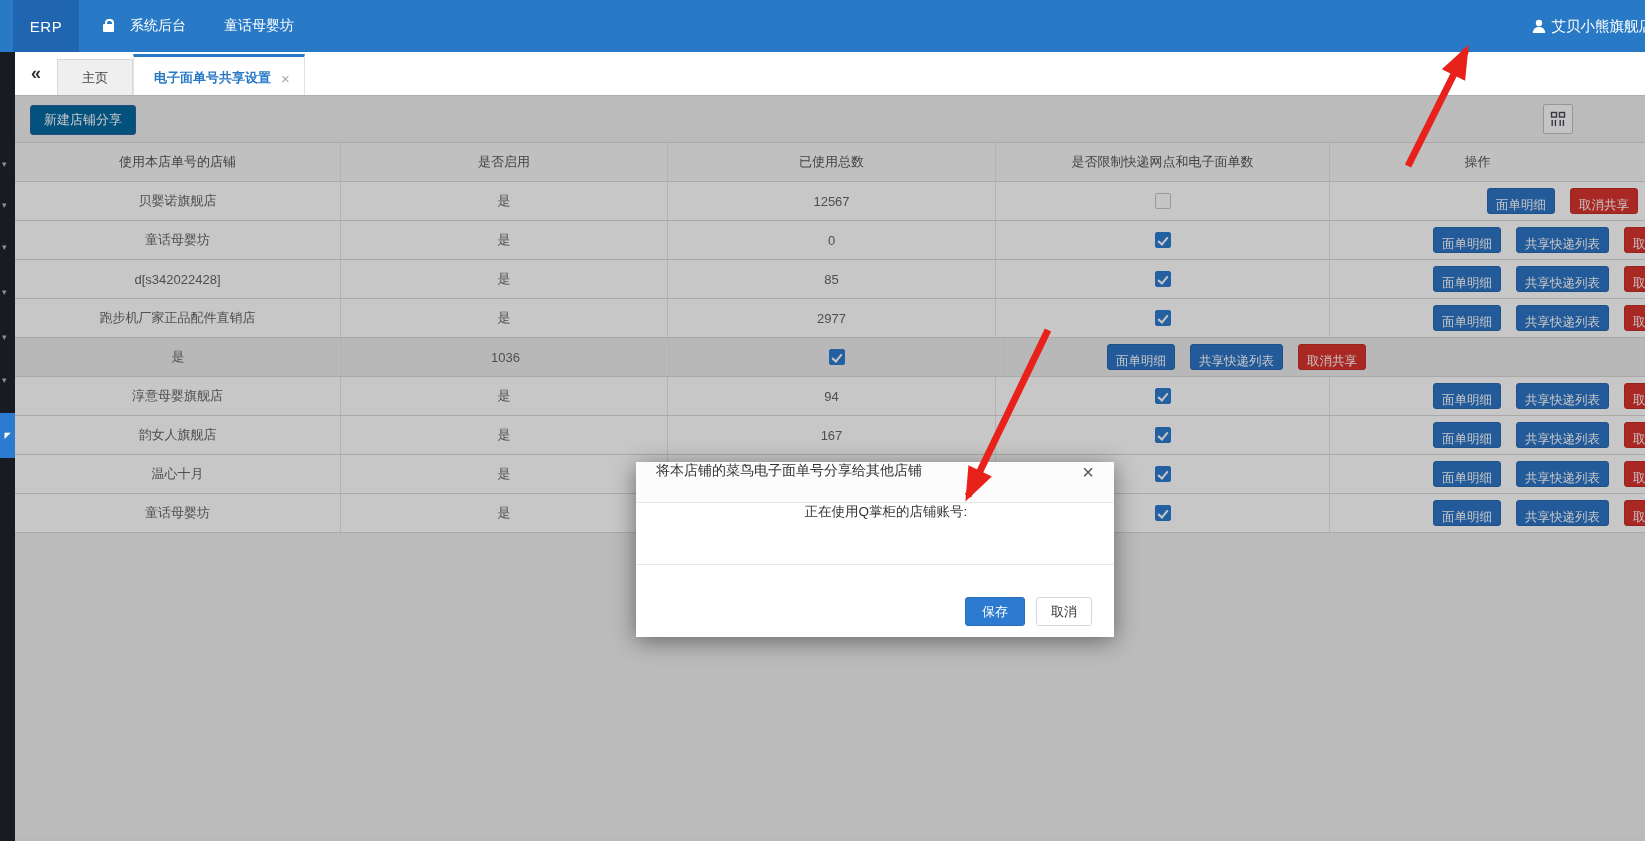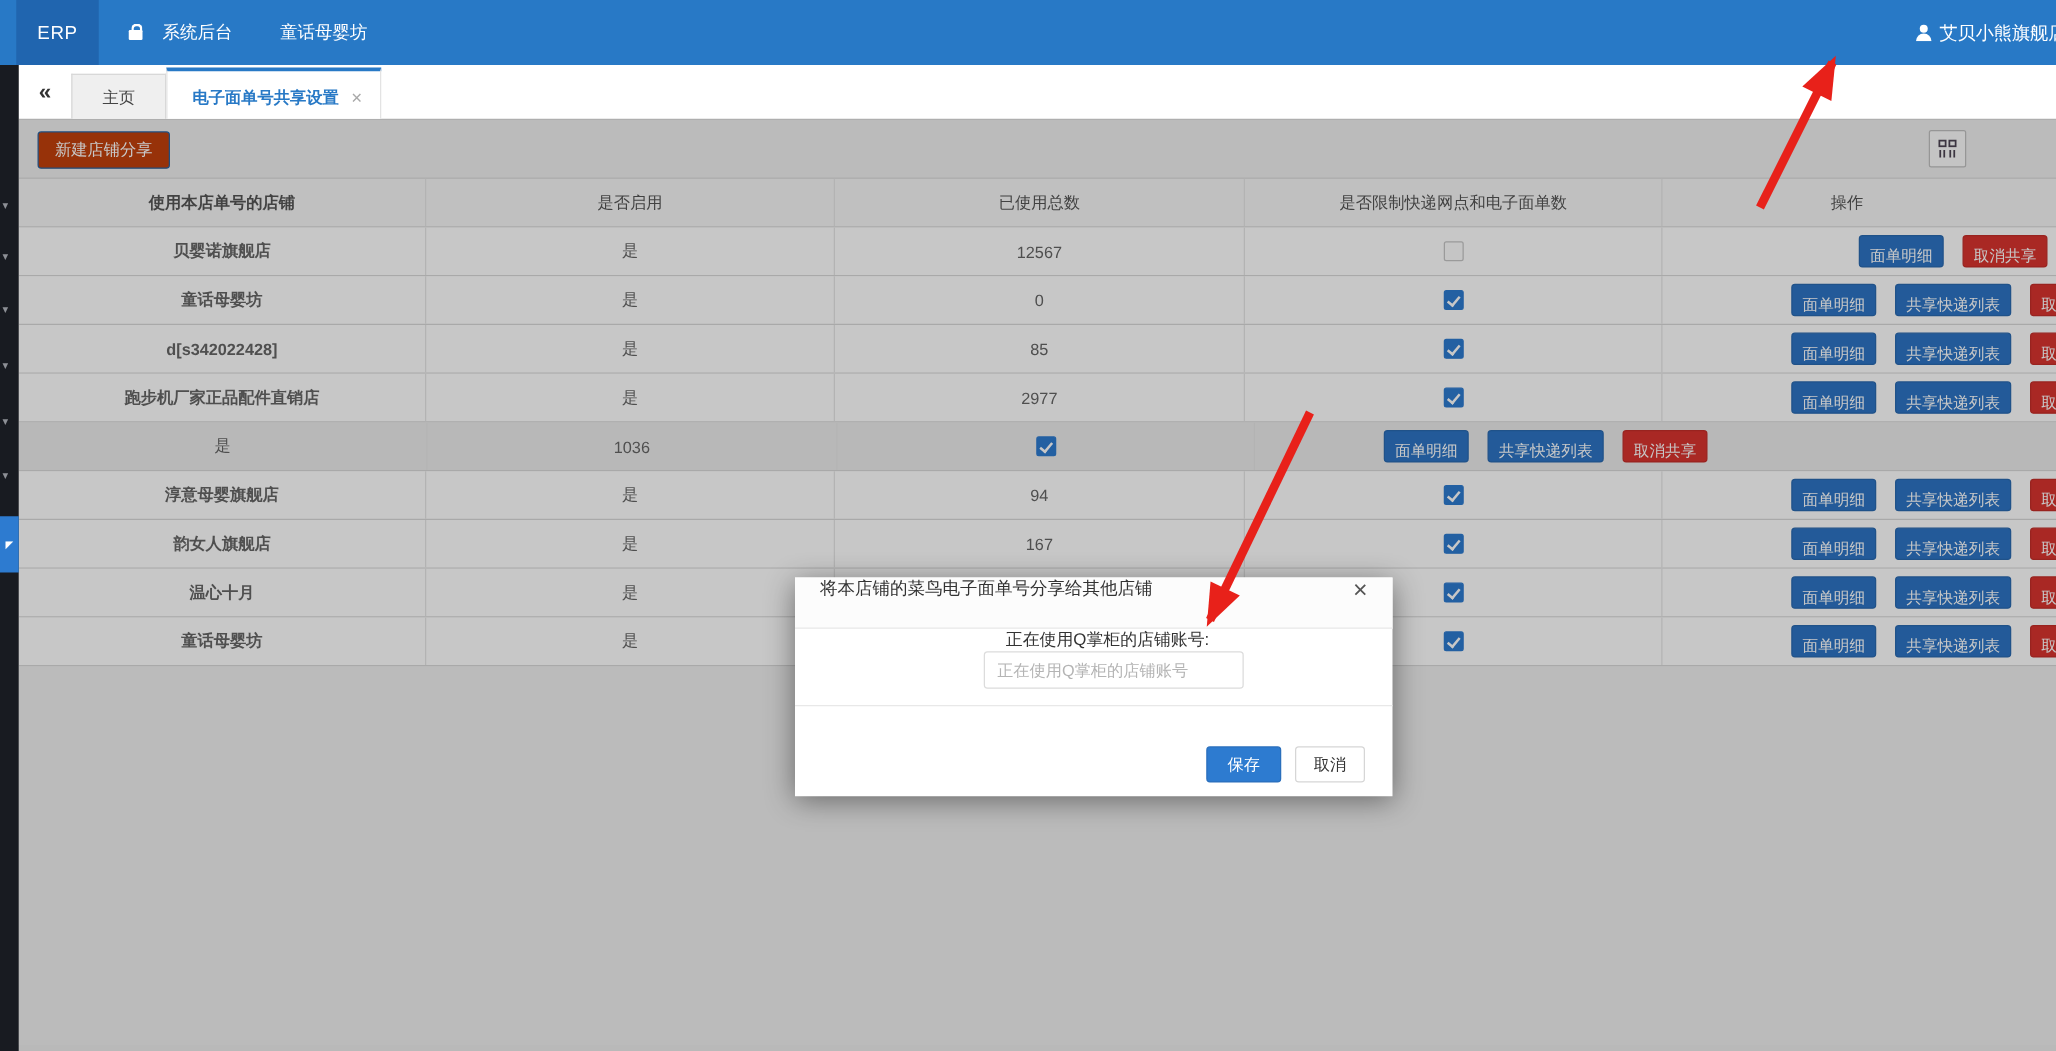--- a/index.html
+++ b/index.html
@@ -23,29 +23,29 @@
   .side-active{position:absolute;left:0;top:361px;width:15px;height:45px;background:#2d7bd0;display:flex;align-items:center;justify-content:center;}
   .side-active span{color:#fff;font-size:8px;line-height:8px;}
   
   .tabbar{position:absolute;left:15px;top:52px;width:1630px;height:44px;background:#fff;border-bottom:1px solid #aeaeae;display:flex;align-items:flex-end;box-sizing:border-box;z-index:6;}
   .collapse-btn{align-self:center;width:42px;height:44px;display:flex;align-items:center;justify-content:center;font-size:18px;font-weight:bold;color:#333;cursor:pointer;}
   .tab{height:36px;padding:0 24px;display:flex;align-items:center;font-size:13px;background:#efefef;border:1px solid #d8d8d8;border-bottom:none;color:#444;box-sizing:border-box;cursor:pointer;}
   .tab.active{height:41px;background:#fff;border:1px solid #e3e3e3;border-bottom:none;border-top:3px solid #2879c6;color:#2879c6;font-weight:bold;padding:4px 14px 0 20px;gap:10px;}
   .tab-close{color:#a9a9a9;font-size:15px;font-weight:normal;cursor:pointer;}
   
   .content{position:absolute;left:15px;top:96px;width:1630px;height:745px;background:#f0f0f0;overflow:hidden;z-index:1;}
-  .btn-new{position:absolute;left:15px;top:9px;height:28px;padding:0 13px;background:#c2410c;border:1px solid #2a63a0;color:#fff;font-size:13px;border-radius:3px;display:flex;align-items:center;cursor:pointer;}
+  .btn-new{position:absolute;left:15px;top:9px;height:28px;padding:0 13px;background:#0369a1;border:1px solid #2a63a0;color:#fff;font-size:13px;border-radius:3px;display:flex;align-items:center;cursor:pointer;}
   .cols-btn{position:absolute;left:1528px;top:8px;width:30px;height:30px;background:#fbfbfb;border:1px solid #c0c0c0;border-radius:2px;display:flex;align-items:center;justify-content:center;box-sizing:border-box;cursor:pointer;}
   
   .table{position:absolute;left:0;top:46px;width:1780px;font-size:13px;color:#666;}
   .tr{display:flex;height:38px;background:#fff;border-bottom:1px solid #d9d9d9;}
   .tr.header{background:#f7f7f7;color:#555;border-top:1px solid #d9d9d9;}
   .tr.hl{background:#ececec;}
   .td{display:flex;align-items:center;justify-content:center;border-right:1px solid #e6e6e6;height:100%;box-sizing:border-box;white-space:nowrap;}
-  .c1{width:326px;font-weight:bold;} .c2{width:327px;} .c3{width:328px;} .c4{width:334px;} .c5{width:465px;border-right:none;}
+  .c1{width:326px;} .c2{width:327px;} .c3{width:328px;} .c4{width:334px;} .c5{width:465px;border-right:none;}
   .tr.header .c5{padding-right:170px;}
   .cb{width:16px;height:16px;border:1px solid #c6c6c6;background:#fdfdfd;border-radius:2px;position:relative;box-sizing:border-box;cursor:pointer;}
   .cb.on{background:#2d7bd0;border-color:#2d7bd0;}
   .cb.on::after{content:"";position:absolute;left:4.5px;top:1.5px;width:4px;height:8px;border:solid #fff;border-width:0 2px 2px 0;transform:rotate(40deg);}
   .act{gap:15px;}
   .abtn{height:26px;line-height:25px;padding:4px 8px;border-radius:3px;font-size:12.5px;color:#fff;box-sizing:border-box;cursor:pointer;}
   .abtn.blue{background:#2d74c4;border:1px solid #2a69b0;}
   .abtn.red{background:#d9342f;border:1px solid #c42d28;}
   
   .overlay{position:absolute;left:15px;top:96px;width:1630px;height:745px;background:rgba(0,0,0,0.22);z-index:5;}
@@ -259,21 +259,20 @@
 <div class="overlay"></div>
 <div class="hscroll"></div>
 
 <div class="modal">
   <div class="modal-h">
     <span>将本店铺的菜鸟电子面单号分享给其他店铺</span>
     <span class="modal-x">×</span>
   </div>
   <div class="modal-body">
     <label>正在使用Q掌柜的店铺账号:</label>
-    <input type="text" placeholder="正在使用Q掌柜的店铺账号" style="">
   </div>
   <div class="modal-f">
     <button class="btn-save">保存</button>
     <button class="btn-cancel">取消</button>
   </div>
 </div>
 
 <svg class="arrows">
   <defs>
     <marker id="ah" markerUnits="userSpaceOnUse" markerWidth="38" markerHeight="34" refX="30" refY="17" orient="auto">

